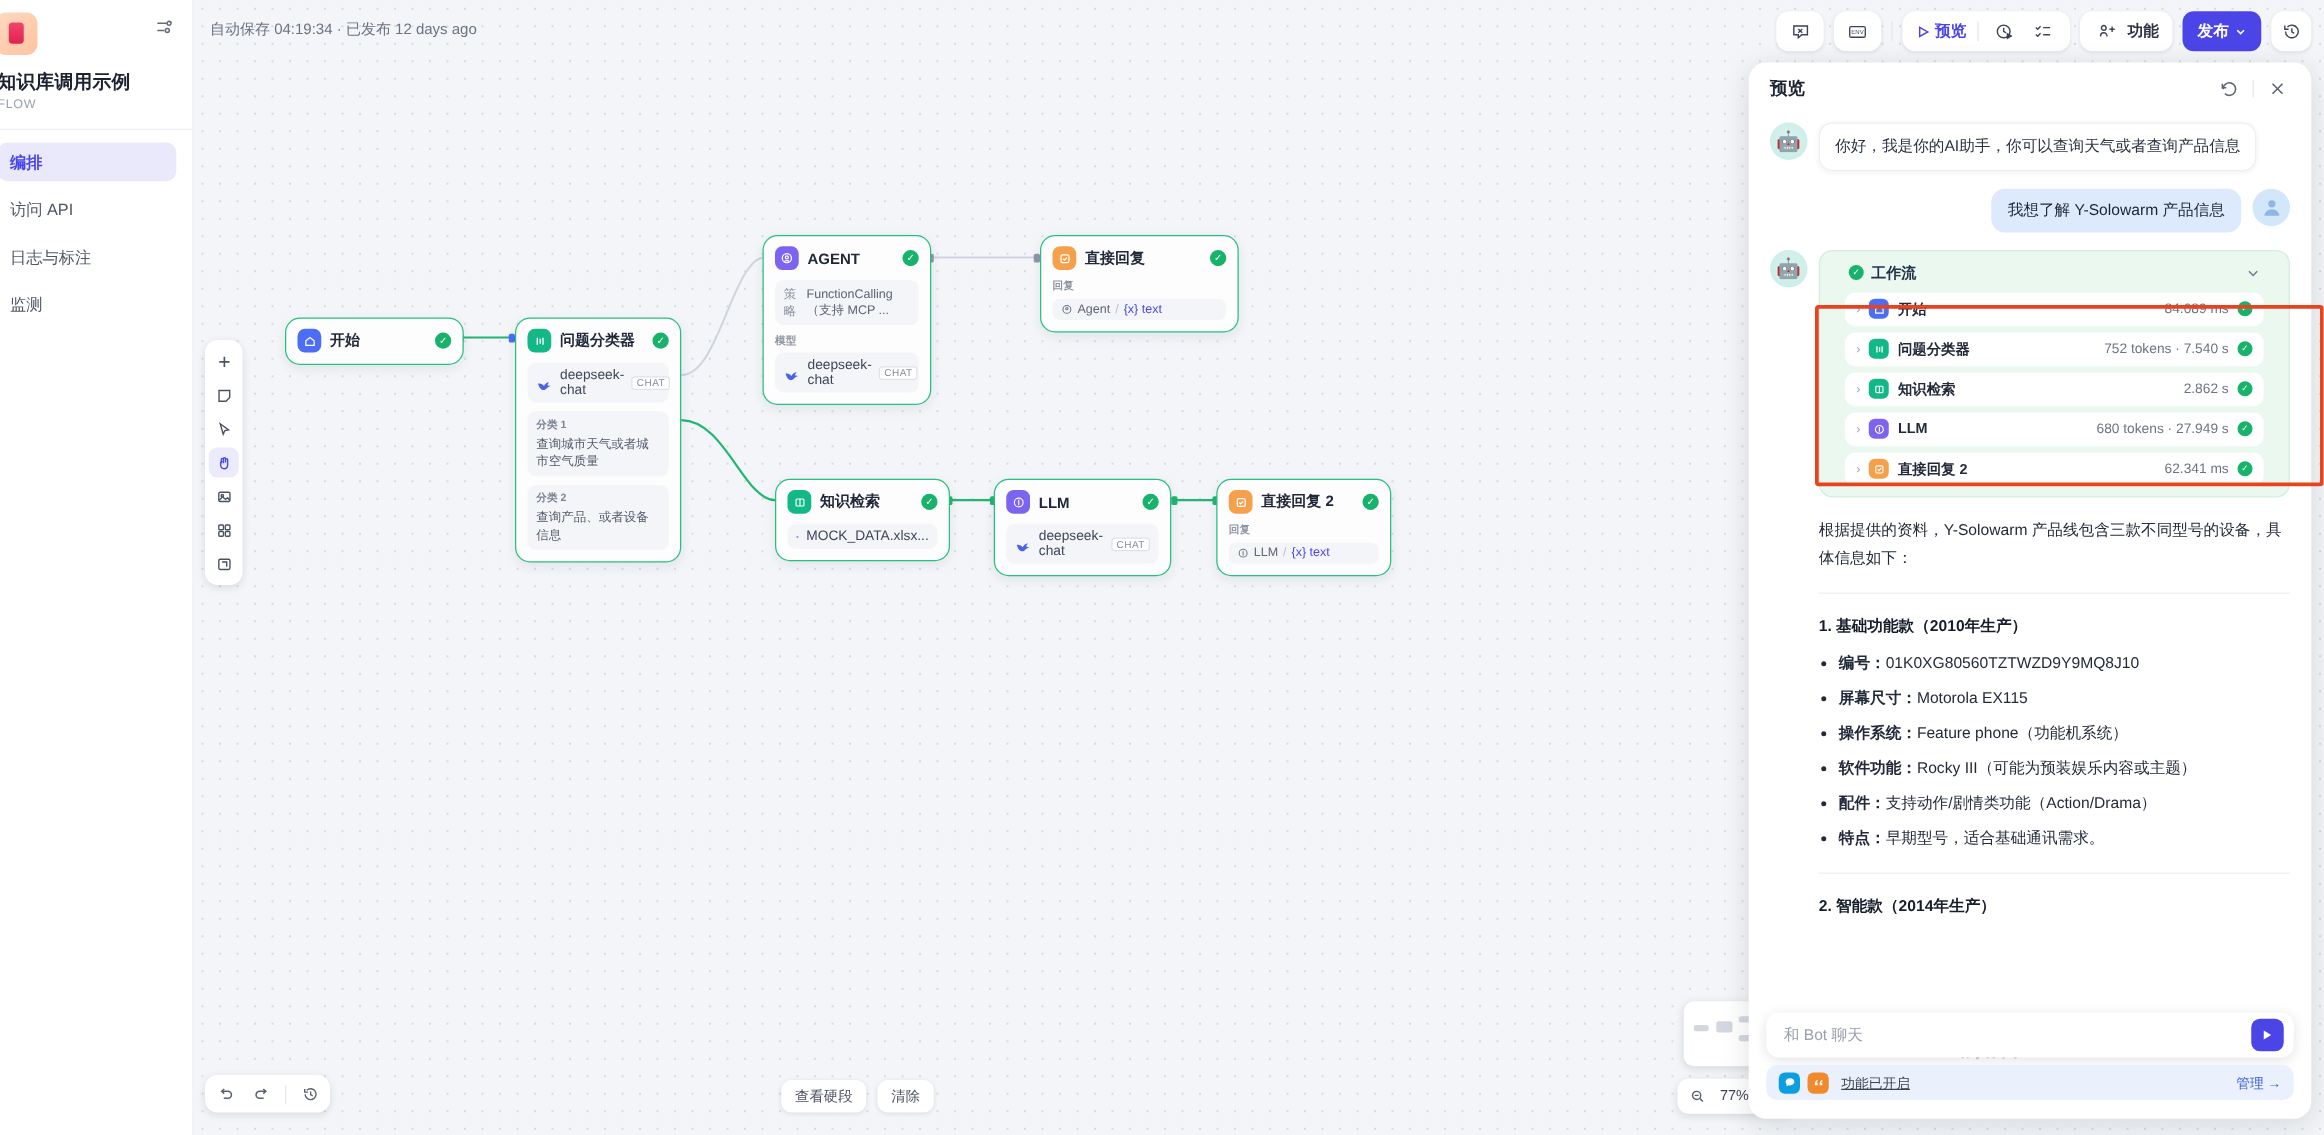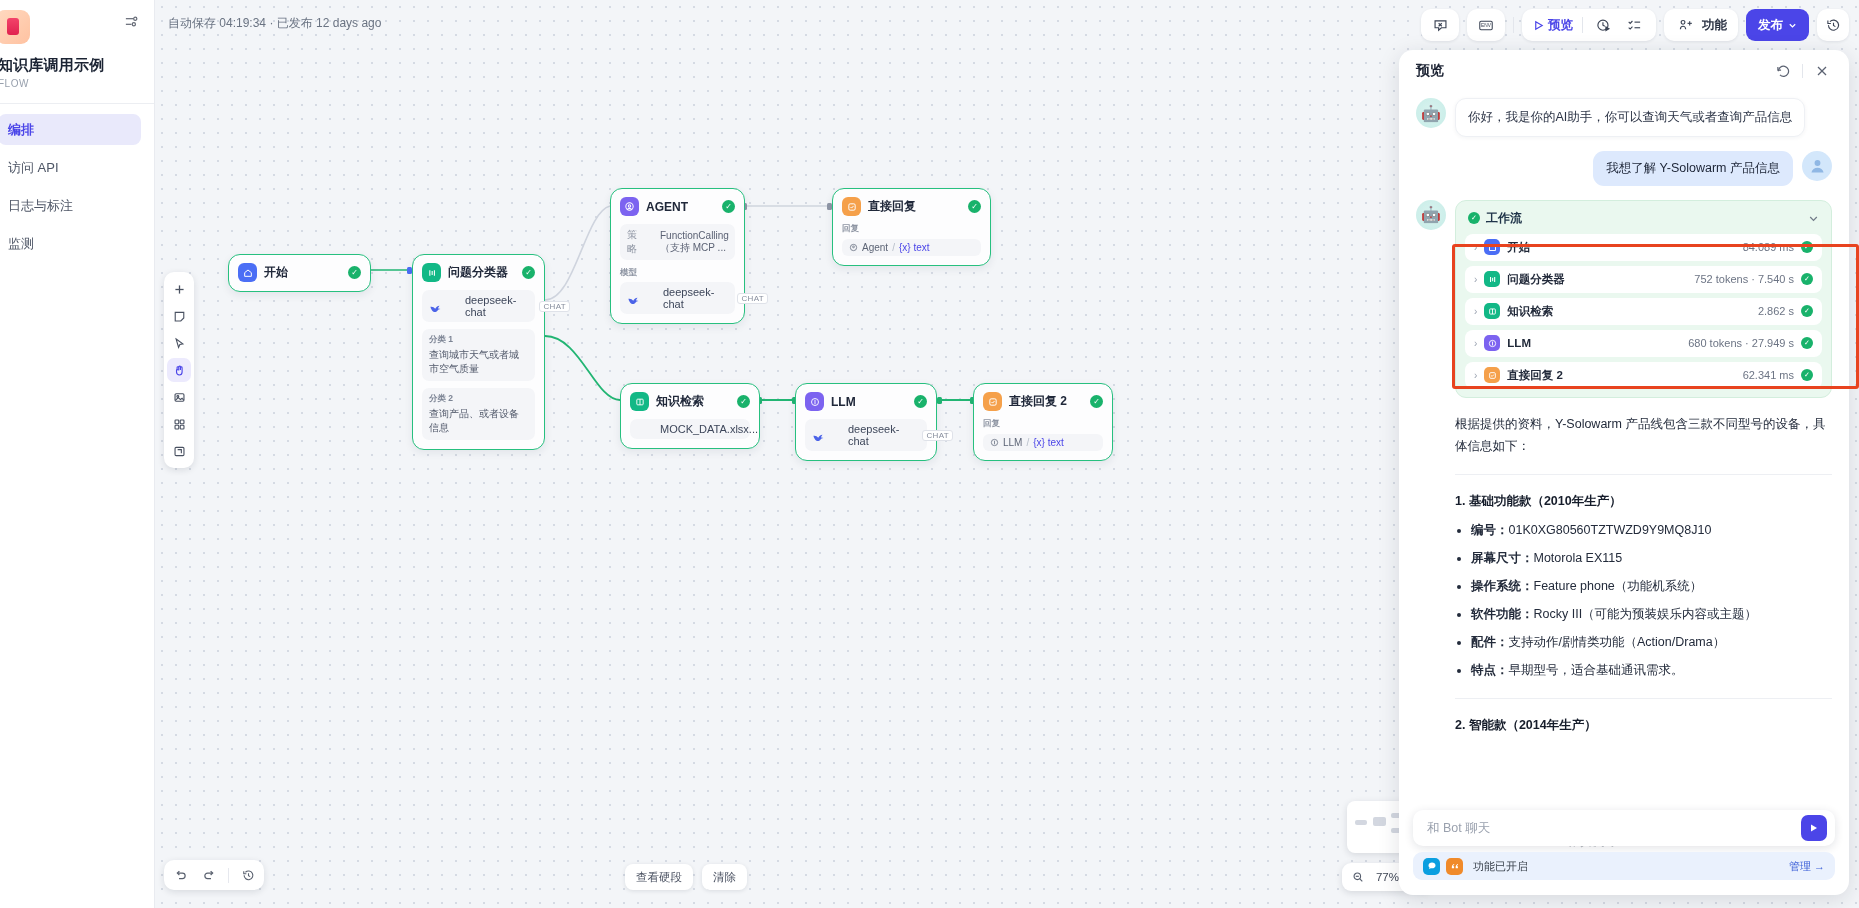--- a/index.html
+++ b/index.html
@@ -73,21 +73,21 @@
     box-shadow: 0 3px 9px rgba(25,35,60,.08); padding: 8px 9px 9px 9px;
   }
   .node-head { display:flex; align-items:center; gap:7px; }
   .nh-ico { width:19px; height:19px; border-radius:6px; display:flex; align-items:center;
      justify-content:center; color:#fff; font-size:11px; flex:none; }
   .nh-title { font-size:12px; font-weight:700; color:#20283a; flex:1; }
   .nh-ok { width:13px; height:13px; border-radius:50%; background:#19b26b; color:#fff;
      font-size:8px; display:flex; align-items:center; justify-content:center; flex:none; }
   .chip {
     margin-top:8px; background:#f4f5f8; border-radius:7px; padding:4px 7px;
-    display:flex; align-items:center; gap:23px; font-size:11px; color:#3d465a;
+    display:flex; align-items:center; gap:6px; font-size:11px; color:#3d465a;
   }
   .chip-tag { font-size:8px; color:#868d9c; border:1px solid #dfe2e9; border-radius:3px;
      padding:0 3px; background:#fff; letter-spacing:.4px; }
   .sub-label { font-size:8.5px; color:#8d94a2; margin-top:7px; font-weight:700; }
   .branch { margin-top:7px; background:#f4f5f8; border-radius:7px; padding:5px 7px; }
   .branch-t { font-size:8.5px; color:#7c8494; font-weight:700; }
   .branch-d { font-size:10px; color:#525a6b; margin-top:2px; }
   .reply-box { margin-top:4px; background:#f4f5f8; border-radius:6px; padding:3px 7px;
     font-size:10px; color:#5c6475; display:flex; align-items:center; gap:4px; }
   .var-x { color:#4b45e8; }
@@ -159,21 +159,21 @@
     width:30px; height:30px; border-radius:50%; flex:none; background:#d3e7fb;
     display:flex;align-items:center;justify-content:center;
   }
   .bubble-bot { background:#fff; border:1px solid #eef0f4; border-radius:11px; padding:9px 12px;
     font-size:12.5px; color:#2b3345; line-height:1.5; box-shadow:0 1px 4px rgba(25,35,60,.05); }
   .bubble-user { background:#dde9fd; border-radius:11px; padding:9px 13px; font-size:12.5px;
     color:#1c2troupe; color:#1c2436; }
   .row-right { justify-content:flex-end; }
 
   .trace {
-    background:#eaf8ef; border:1px solid #d3eedd; border-radius:11px; padding:8px 9px; width:100%;
+    background:#eaf8ef; border:1px solid #d3eedd; border-radius:11px; padding:8px 20px; width:100%;
   }
   .trace-head { display:flex; align-items:center; gap:6px; padding: 1px 3px 7px 3px; }
   .trace-head-t { font-size:12px; font-weight:700; color:#20354a; flex:1; }
   .trace-row {
     background:#fff; border-radius:8px; height:27px; display:flex; align-items:center;
     padding:0 9px; gap:7px; margin-bottom:5px;
   }
   .tr-chev { color:#9aa2b0; font-size:10px; }
   .tr-ico { width:16px; height:16px; border-radius:5px; display:flex; align-items:center;
      justify-content:center; color:#fff; font-size:9px; flex:none; }
@@ -196,21 +196,21 @@
   }
   .chat-ph { flex:1; font-size:12.5px; color:#9aa1ae; }
   .send-btn { width:26px; height:26px; border-radius:7px; background:#4b45e8; color:#fff;
     display:flex; align-items:center; justify-content:center; font-size:11px; cursor:pointer; }
   .feat-bar {
     margin-top:6px; background:#eaf1fd; border-radius:9px; height:28px; display:flex;
     align-items:center; padding:0 10px; gap:6px; position:relative; z-index:3;
   }
   .fb-ico { width:17px; height:17px; border-radius:5px; display:flex; align-items:center;
     justify-content:center; color:#fff; font-size:9px; }
-  .fb-t { font-size:11px; color:#3c4léger; color:#3c444f; flex:1; margin-left:4px; }
+  .fb-t { font-size:11px; color:#3c4léger; color:#3c444f; flex:1; margin-left:4px;text-decoration:underline; }
   .fb-manage { font-size:11px; color:#3f62d8; cursor:pointer; }
 
   
   .wm { position:absolute; right:130px; bottom:36px; text-align:center; z-index:2; pointer-events:none; }
   .wm1 { font-size:24px; color:#9aa0a8; opacity:.72; }
   .wm2 { font-size:13px; color:#9aa0a8; opacity:.72; margin-top:2px; }
 
   
   .redbox {
     position:absolute; left:1452px; top:244px; width:407px; height:145px;

